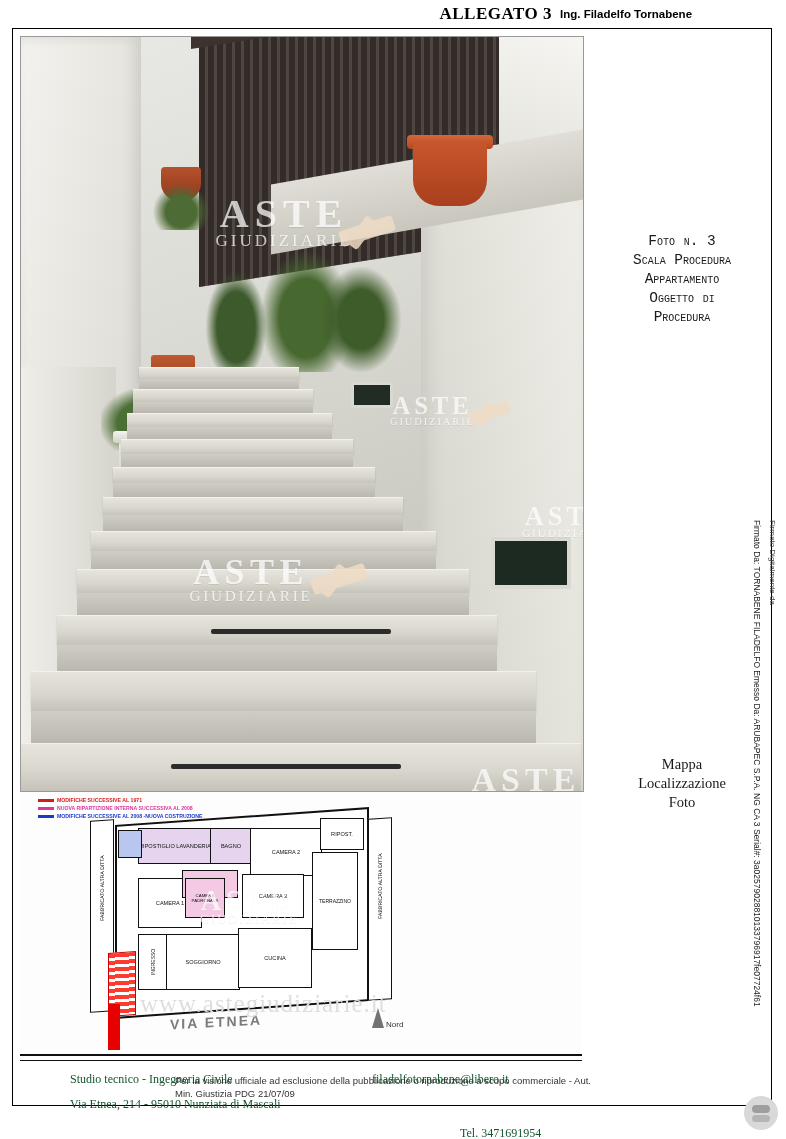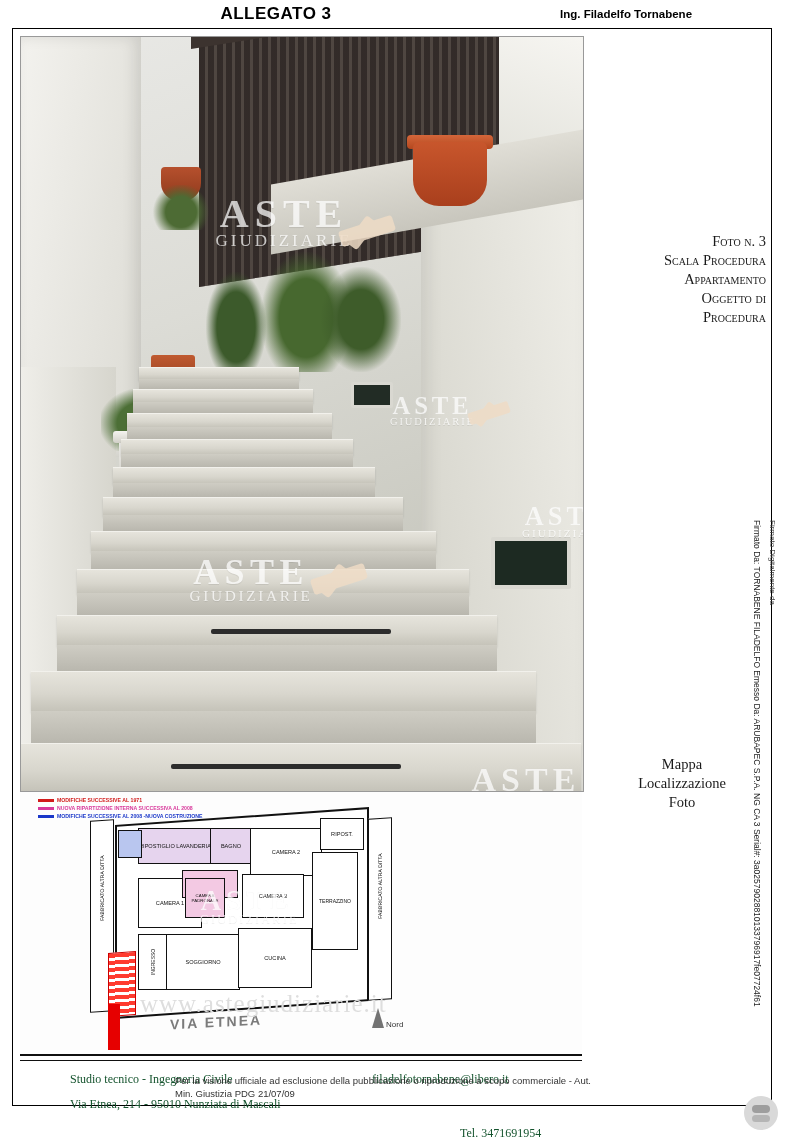--- a/index.html
+++ b/index.html
@@ -8,22 +8,22 @@
     background:#ffffff;
     font-family:"Liberation Serif", serif;
     position:relative;
     overflow:hidden;
   }
   
   .header{
     position:absolute;left:0;top:0;width:786px;height:30px;
   }
   .hdr-title{
-    position:absolute;left:0;top:4px;width:552px;text-align:center;
-    font-family:Liberation Sans, sans-serif;
+    position:absolute;left:0;top:4px;width:552px;text-align:right;
+    font-family:Liberation Serif, serif;
     font-weight:bold;font-size:17px;letter-spacing:0.5px;color:#000;
   }
   .hdr-author{
     position:absolute;left:560px;top:8px;
     font-family:"Liberation Sans", sans-serif;
     font-weight:bold;font-size:11.5px;color:#000;text-align:center;
   }
   
   .page-frame{
     position:absolute;left:12px;top:28px;width:760px;height:1078px;
@@ -162,22 +162,22 @@
   .wm-gavel{
     position:absolute;width:56px;height:16px;background:#efdcc6;
     border-radius:3px;transform:rotate(-18deg);opacity:.85;
   }
   .wm-gavel:after{
     content:"";position:absolute;left:16px;top:-9px;width:13px;height:34px;
     background:#efdcc6;border-radius:3px;transform:rotate(55deg);
   }
   
   .cap1{
-    position:absolute;left:598px;top:232px;width:168px;text-align:right;
-    font-family:Liberation Serif, serif;font-size:14.5px;color:#1a1a1a;
+    position:absolute;left:598px;top:232px;width:168px;text-align:center;
+    font-family:Liberation Mono, monospace;font-size:14.5px;color:#1a1a1a;
     line-height:19px;
   }
   .cap1 .sc{font-variant:small-caps;}
   .cap2{
     position:absolute;left:598px;top:755px;width:168px;text-align:center;
     font-family:"Liberation Serif", serif;font-size:14.5px;color:#1a1a1a;
     line-height:19px;
   }
   .cap2-note{
     margin-top:2px;font-style:italic;font-size:13.5px;text-align:justify;

